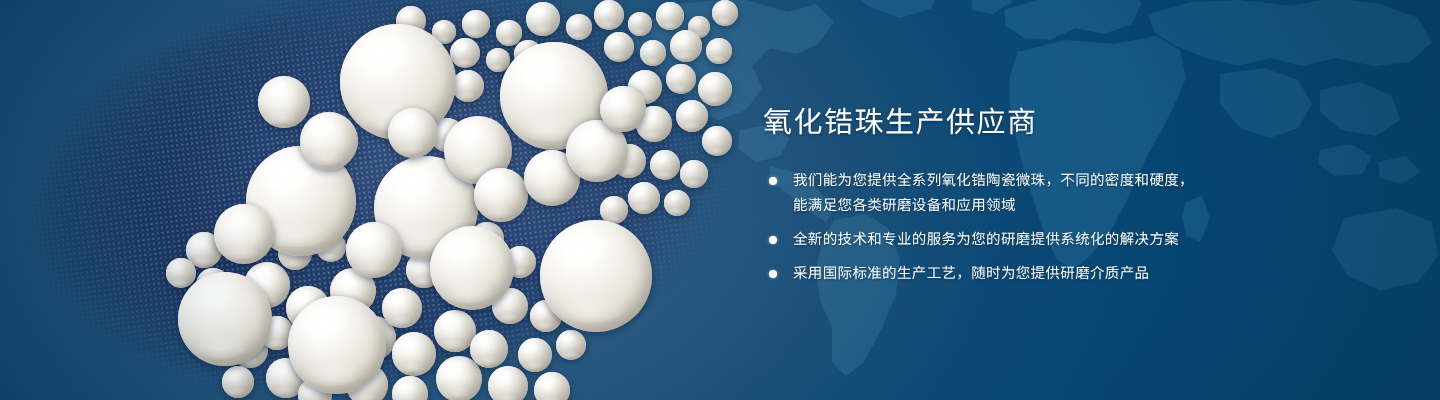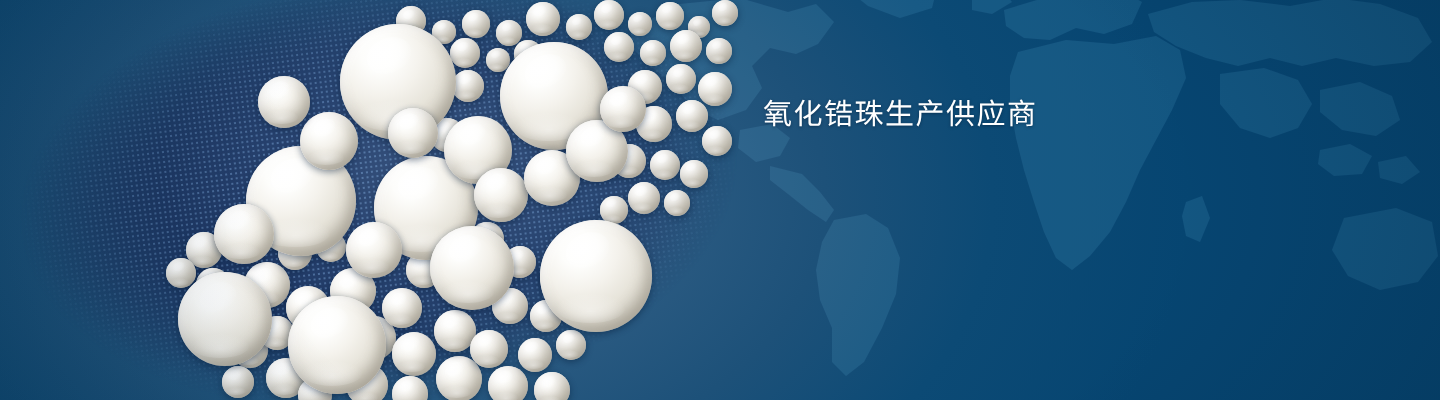--- a/index.html
+++ b/index.html
@@ -134,21 +134,21 @@
     width: 760px; height: 520px;
     background: radial-gradient(ellipse 360px 230px at 380px 230px,
         rgba(150,195,230,0.22) 0%, rgba(120,170,215,0.11) 45%, rgba(90,150,200,0) 78%);
     pointer-events: none;
   }
 
   
   .content {
     position: absolute;
     left: 763px;
-    top: 94px;
+    top: 102px;
     width: 560px;
   }
   .headline {
     margin: 0;
     font-size: 29px;
     font-weight: 400;
     letter-spacing: 1.5px;
     color: #ffffff;
     line-height: 40px;
     text-shadow: 0 1px 3px rgba(3,28,52,0.55);
@@ -328,15 +328,34 @@
     <div class="bead" style="left:346px; top:222px; width:56px; height:56px;"></div>
     <div class="bead" style="left:388px; top:108px; width:50px; height:50px;"></div>
     <div class="bead" style="left:600px; top:86px;  width:46px; height:46px;"></div>
   </div>
 
   <div class="bg-vignette"></div>
 
   <div class="content">
     <h1 class="headline">氧化锆珠生产供应商</h1>
 
+    <ul class="bullets">
+
+      <li class="bullet">
+        <span class="bullet-dot"></span>
+        <span class="bullet-line">我们能为您提供全系列氧化锆陶瓷微珠，不同的密度和硬度，</span>
+        <span class="bullet-line">能满足您各类研磨设备和应用领域</span>
+      </li>
+
+      <li class="bullet">
+        <span class="bullet-dot"></span>
+        <span class="bullet-line">全新的技术和专业的服务为您的研磨提供系统化的解决方案</span>
+      </li>
+
+      <li class="bullet">
+        <span class="bullet-dot"></span>
+        <span class="bullet-line">采用国际标准的生产工艺，随时为您提供研磨介质产品</span>
+      </li>
+
+    </ul>
   </div>
 
 </div>
 
 </body></html>

